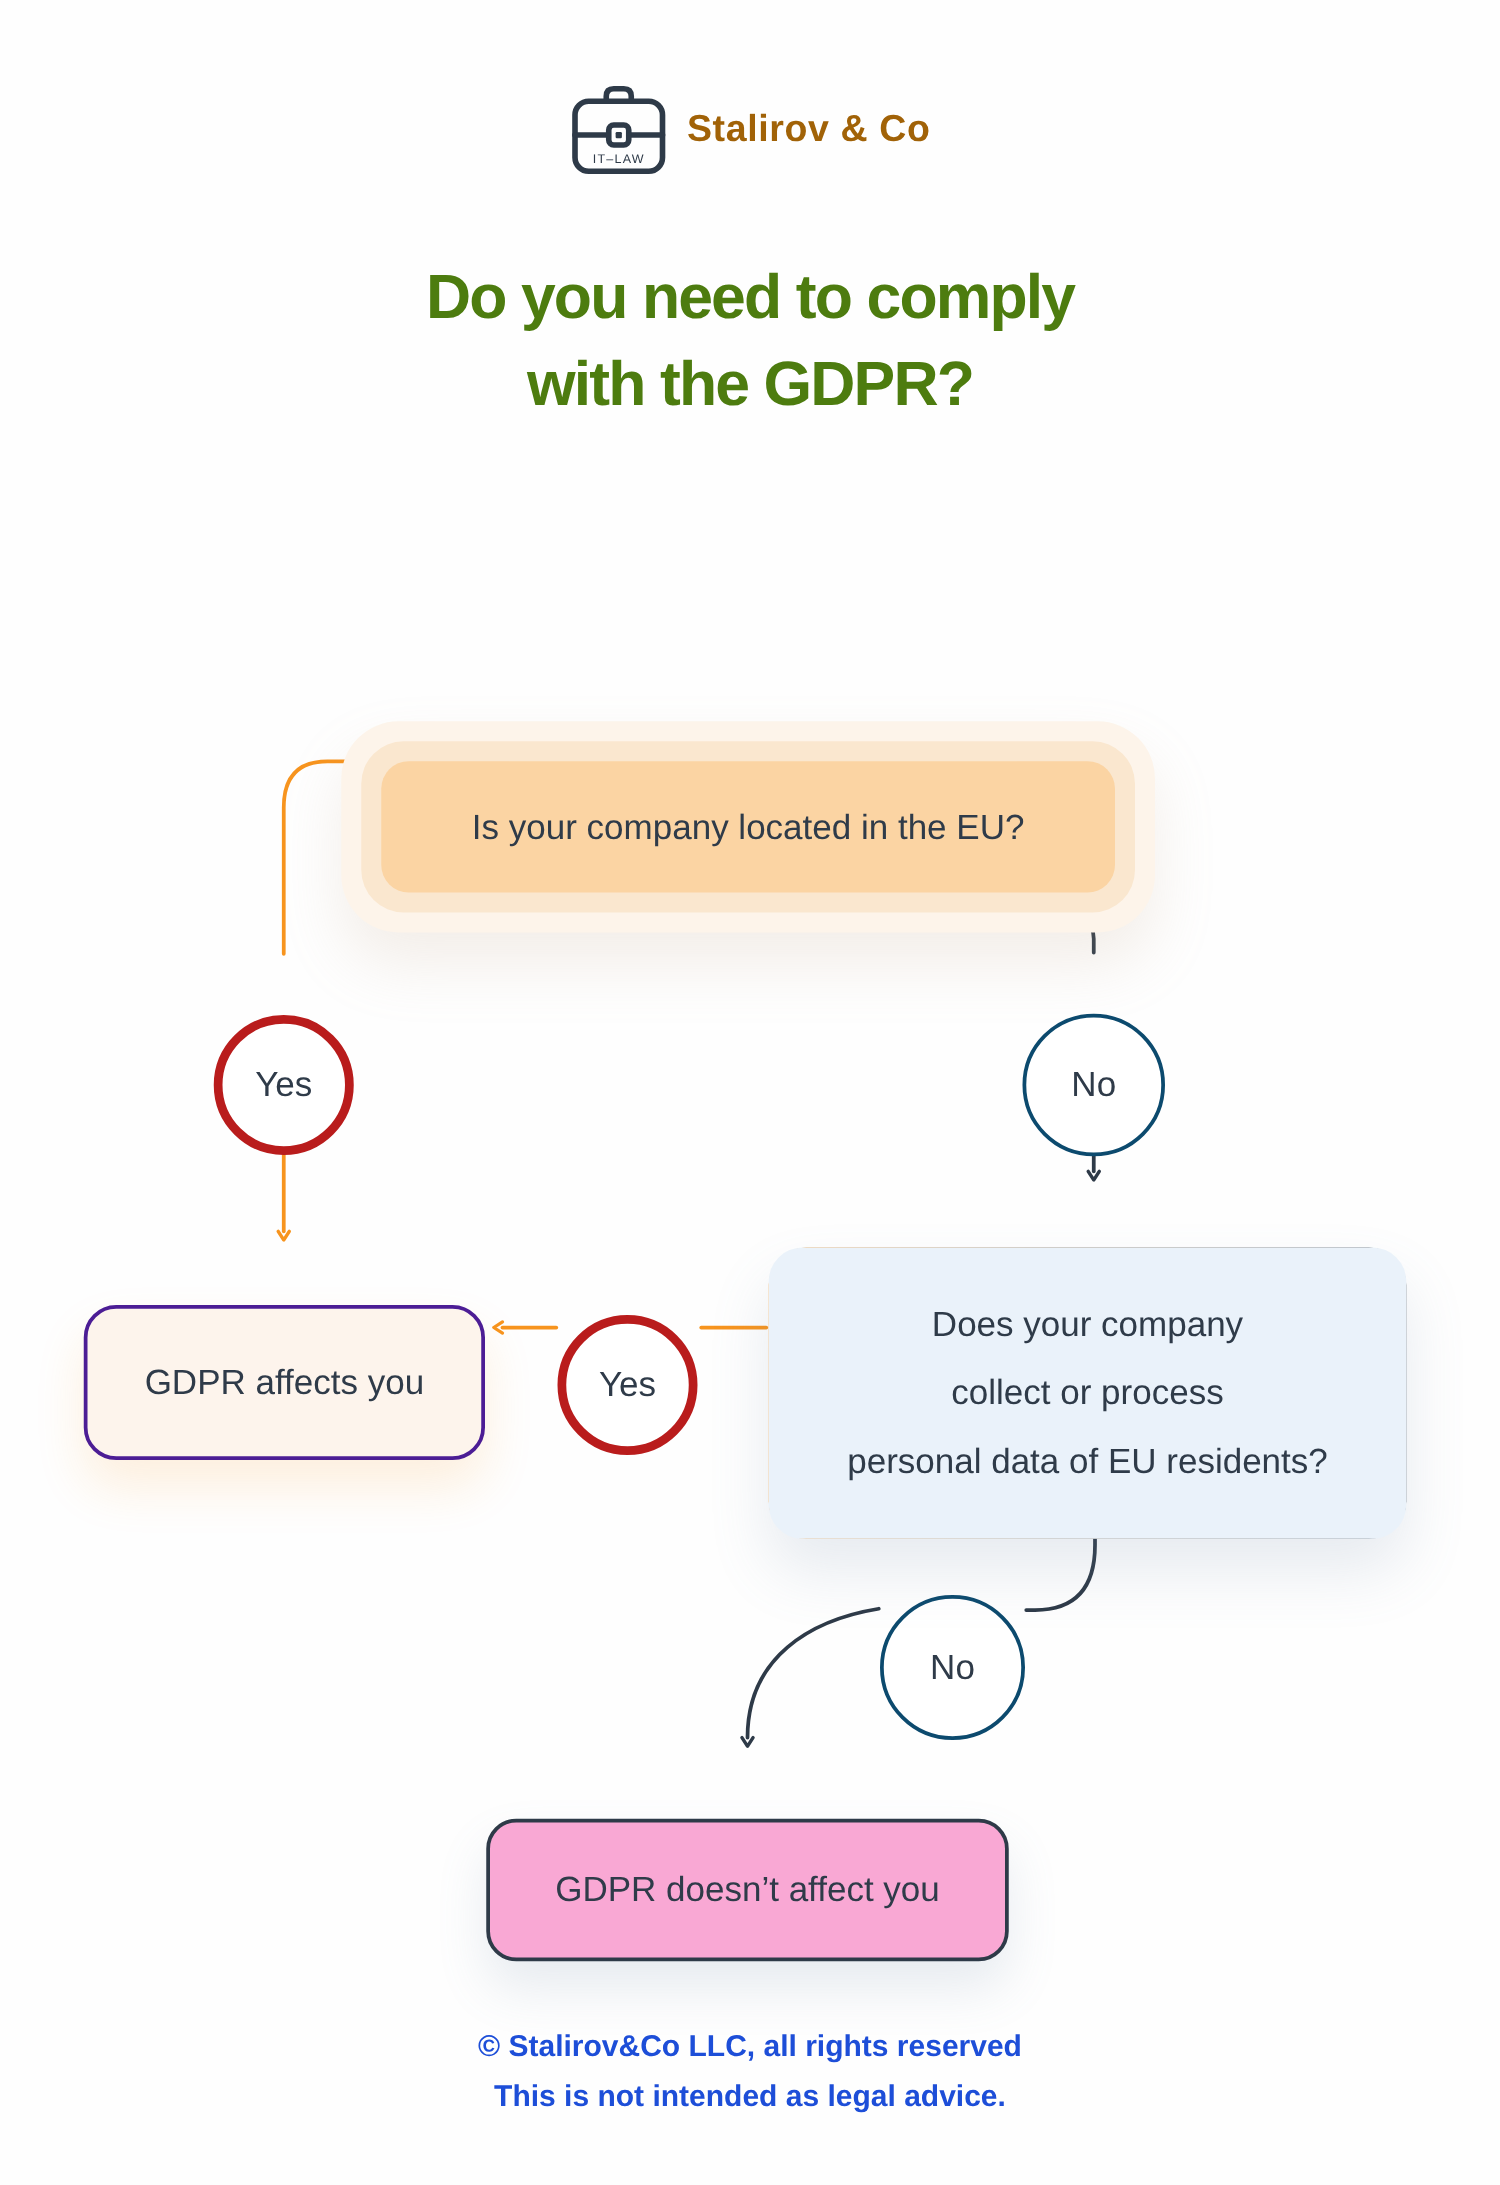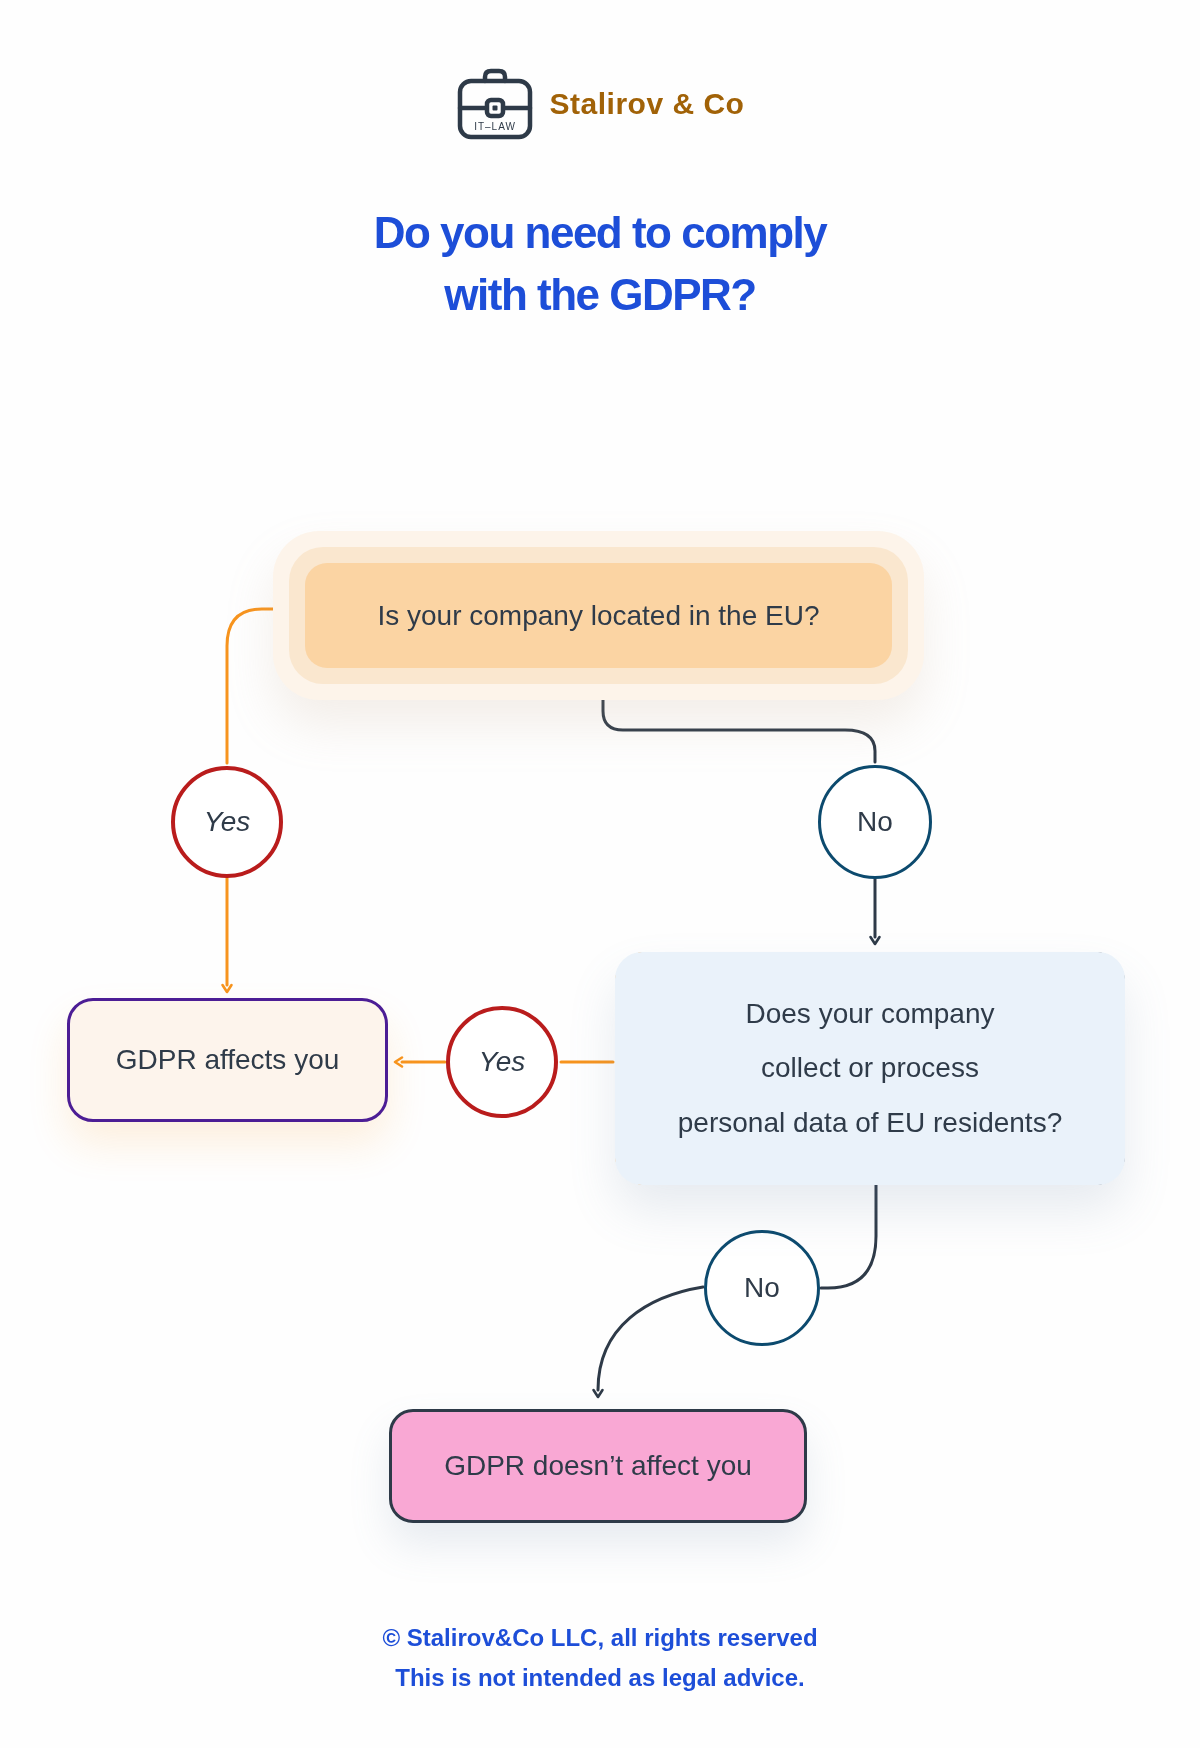--- a/index.html
+++ b/index.html
@@ -31,36 +31,36 @@
     font-weight: 700;
     letter-spacing: 0.5px;
     color: #a16207;
   }
 
   
   .page-title {
     position: absolute;
     left: 0; right: 0; top: 202px;
     text-align: center;
-    font-size: 44px;
+    font-size: 50px;
     line-height: 1.4;
     font-weight: 800;
     letter-spacing: -1.5px;
-    color: #1d4ed8;
+    color: #4d7c0f;
   }
 
   
   .connectors {
     position: absolute;
     left: 0; top: 0;
     width: 1200px; height: 1748px;
     z-index: 1;
   }
 
-  .node { position: absolute; z-index: 2; }
+  .node { position: absolute; z-index: 2; margin-top: 46px; }
 
   
   .q1-outer {
     left: 273px; top: 531px;
     width: 651px; height: 169px;
     background: #FDF4EA;
     border-radius: 46px;
     box-shadow: 0 26px 48px rgba(196, 168, 136, 0.18);
   }
   .q1-mid {
@@ -80,21 +80,21 @@
 
   
   .circle {
     border-radius: 50%;
     background: #ffffff;
     display: flex; align-items: center; justify-content: center;
     font-size: 28px;
     font-weight: 500;
     color: #2F3B49;
   }
-  .circle.orange { border: 4px solid #b91c1c; font-style: italic; }
+  .circle.orange { border: 7px solid #b91c1c; }
   .circle.dark   { border: 3px solid #0c4a6e; }
   .yes-1 { left: 171px; top: 766px; width: 112px; height: 112px; }
   .no-1  { left: 818px; top: 765px; width: 114px; height: 114px; }
   .yes-2 { left: 446px; top: 1006px; width: 112px; height: 112px; }
   .no-2  { left: 704px; top: 1230px; width: 116px; height: 116px; }
 
   
   .affects-box {
     left: 67px; top: 998px;
     width: 321px; height: 124px;

